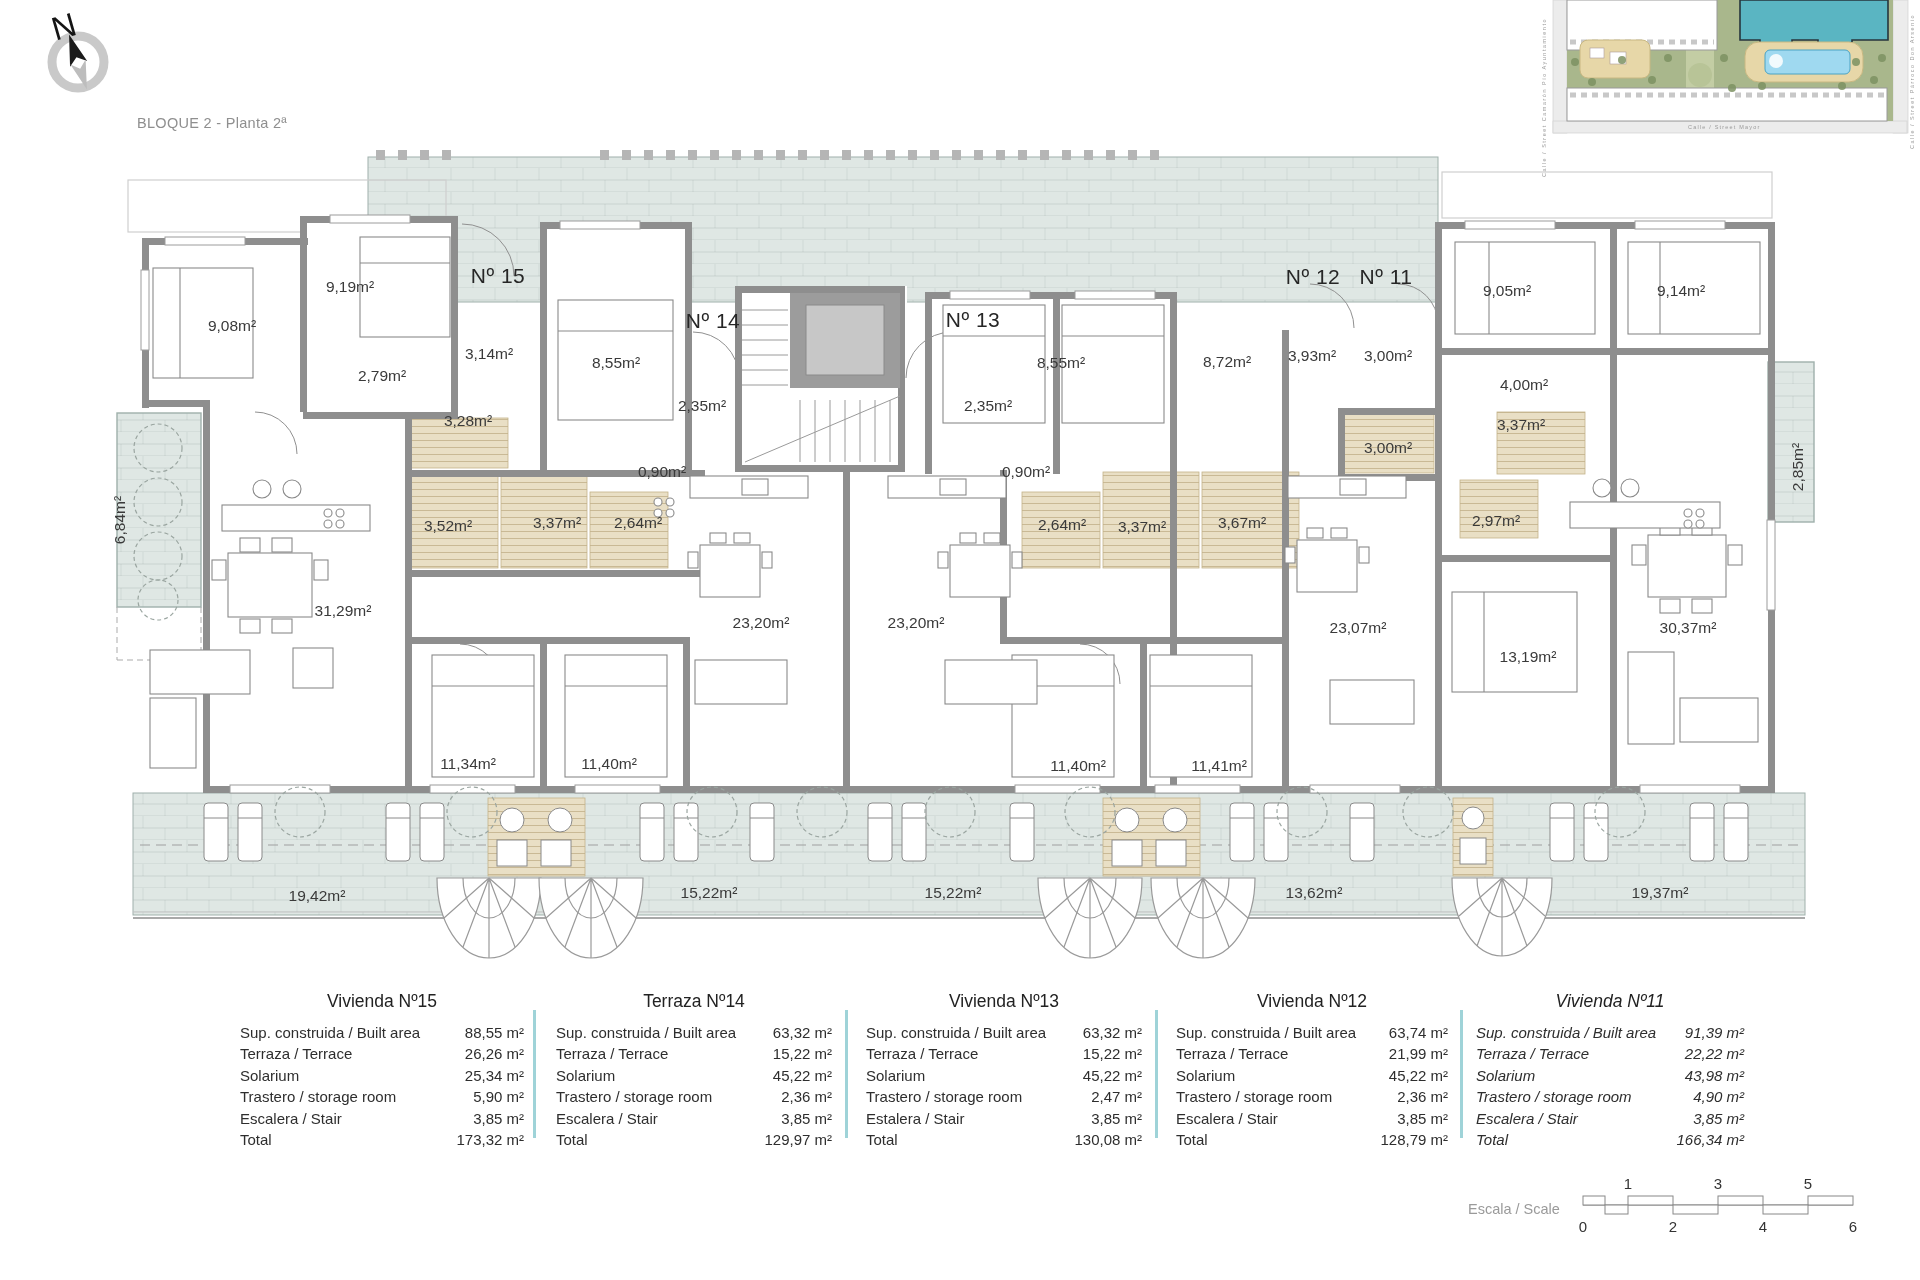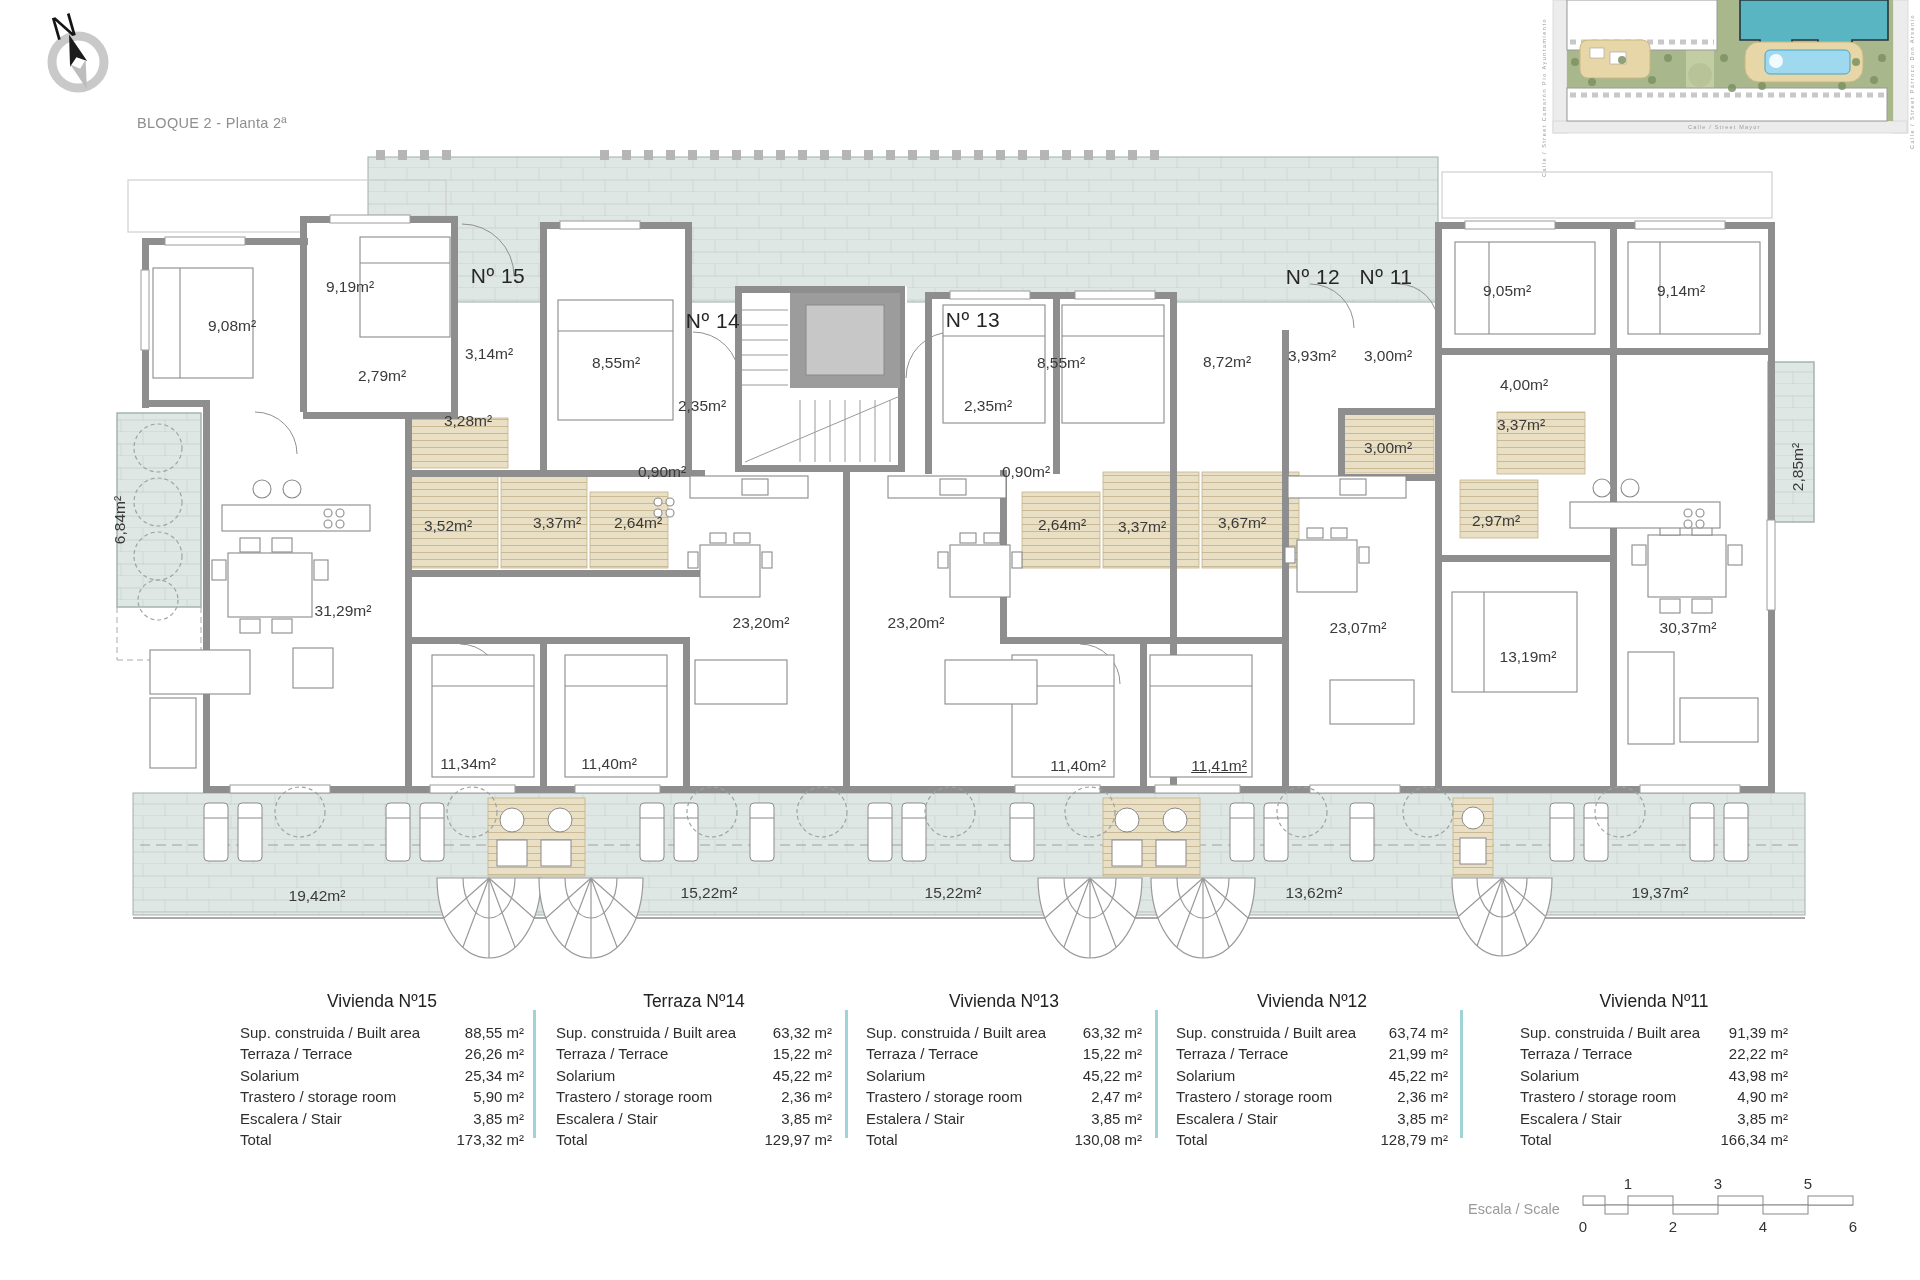--- a/index.html
+++ b/index.html
@@ -429,21 +429,21 @@
       <div class="plan-label " style="left: 709px; top: 893px;">15,22m²</div>
       <div class="plan-label " style="left: 953px; top: 893px;">15,22m²</div>
       <div class="plan-label " style="left: 1061px; top: 363px;">8,55m²</div>
       <div class="plan-label " style="left: 1227px; top: 362px;">8,72m²</div>
       <div class="plan-label " style="left: 988px; top: 406px;">2,35m²</div>
       <div class="plan-label " style="left: 1026px; top: 472px;">0,90m²</div>
       <div class="plan-label " style="left: 1062px; top: 525px;">2,64m²</div>
       <div class="plan-label " style="left: 1142px; top: 527px;">3,37m²</div>
       <div class="plan-label " style="left: 1242px; top: 523px;">3,67m²</div>
       <div class="plan-label " style="left: 1078px; top: 766px;">11,40m²</div>
-      <div class="plan-label " style="left: 1219px; top: 766px; text-decoration: underline;">11,41m²</div>
+      <div class="plan-label " style="left: 1219px; top: 766px;">11,41m²</div>
       <div class="plan-label " style="left: 1312px; top: 356px;">3,93m²</div>
       <div class="plan-label " style="left: 1388px; top: 356px;">3,00m²</div>
       <div class="plan-label " style="left: 1388px; top: 448px;">3,00m²</div>
       <div class="plan-label " style="left: 1507px; top: 291px;">9,05m²</div>
       <div class="plan-label " style="left: 1681px; top: 291px;">9,14m²</div>
       <div class="plan-label " style="left: 1524px; top: 385px;">4,00m²</div>
       <div class="plan-label " style="left: 1521px; top: 425px;">3,37m²</div>
       <div class="plan-label " style="left: 1496px; top: 521px;">2,97m²</div>
       <div class="plan-label " style="left: 1358px; top: 628px;">23,07m²</div>
       <div class="plan-label " style="left: 1528px; top: 657px;">13,19m²</div>
@@ -566,21 +566,21 @@
         <div class="vt-row">
           <span class="lab">Escalera / Stair</span>
           <span class="val">3,85 m²</span>
         </div>
         <div class="vt-row">
           <span class="lab">Total</span>
           <span class="val">128,79 m²</span>
         </div>
       </div>
 </div>
-<div class="vtable" style="left:1520px;width:268px;">
+<div class="vtable" style="left:1476px;width:268px;font-style:italic;">
   <div class="vt-title">Vivienda Nº11</div>
   <div class="vt-rows">
         <div class="vt-row">
           <span class="lab">Sup. construida / Built area</span>
           <span class="val">91,39 m²</span>
         </div>
         <div class="vt-row">
           <span class="lab">Terraza / Terrace</span>
           <span class="val">22,22 m²</span>
         </div>

